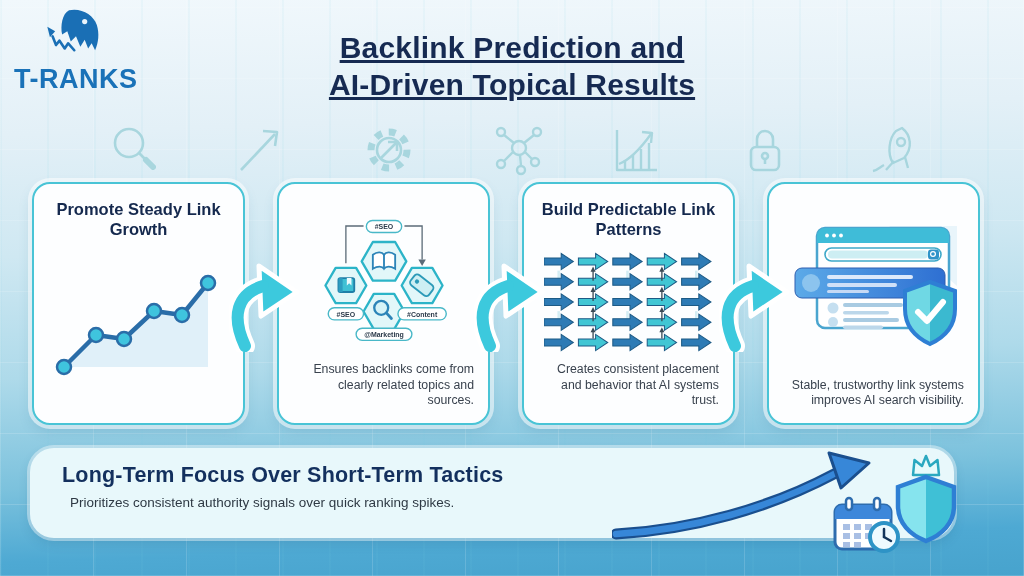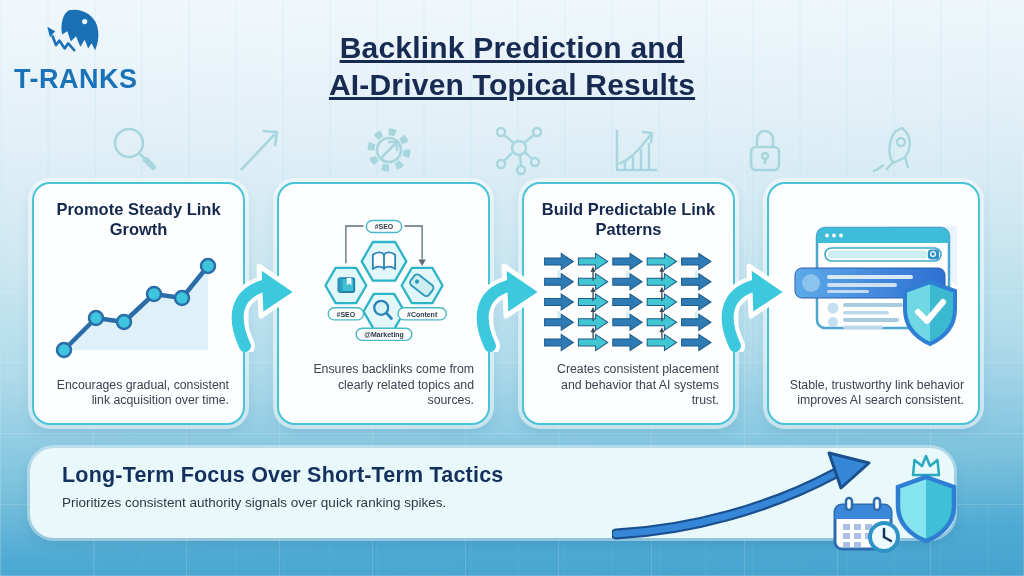--- a/index.html
+++ b/index.html
@@ -30,21 +30,21 @@
   .card-title{margin:2px 0 4px;font-size:16.5px;line-height:1.2;font-weight:700;color:#15294e;text-align:center;}
   .card-art{flex:1;display:flex;align-items:center;justify-content:center;width:100%;}
   .card-desc{margin:2px 0 2px;font-size:12.3px;line-height:1.28;font-weight:500;color:#39424e;text-align:right;padding:0 4px;}
   .swoosh{position:absolute;top:252px;width:72px;height:100px;z-index:5;}
   .banner{
     position:absolute;left:30px;top:448px;width:924px;height:90px;background:#e8f8fb;
     border-radius:24px;z-index:5;box-shadow:0 0 0 3px rgba(255,255,255,.4), 0 5px 12px rgba(30,90,130,.20);
     box-sizing:border-box;padding:15px 0 0 32px;
   }
   .banner-title{margin:0;font-size:21.5px;font-weight:800;color:#13305e;letter-spacing:.2px;}
-  .banner-sub{margin:7px 0 0;font-size:13.5px;font-weight:500;color:#2e3944;}
+  .banner-sub{margin:7px 8px 0;font-size:13.5px;font-weight:500;color:#2e3944;}
   .growth-arrow{position:absolute;left:612px;top:450px;width:268px;height:92px;z-index:6;}
   .calendar-icon{position:absolute;left:833px;top:496px;width:60px;height:56px;z-index:7;}
   .clock-icon{position:absolute;left:866px;top:519px;width:36px;height:36px;z-index:8;}
   .shield-crown-icon{position:absolute;left:893px;top:451px;width:68px;height:94px;z-index:7;}
   .pill-text{font-size:7.5px;font-weight:700;fill:#2b3a4a;}
 </style>
 </head>
 <body>
 
 <div class="stage">
@@ -138,21 +138,20 @@
         <g fill="#3fc4de" stroke="#2a6da8" stroke-width="2.5">
           <circle cx="10" cy="96" r="7"></circle>
             <circle cx="42" cy="64" r="7"></circle>
             <circle cx="70" cy="68" r="7"></circle>
           <circle cx="100" cy="40" r="7"></circle>
             <circle cx="128" cy="44" r="7"></circle>
             <circle cx="154" cy="12" r="7"></circle>
         </g>
       </svg>
     </div>
-    <p class="card-desc">Encourages gradual, consistent link acquisition over time.</p>
   </div>
 
   <div class="card" style="left:277px">
     <div class="card-art">
       <svg width="172" height="132" viewBox="0 0 170 142">
         <g fill="none" stroke="#5b6b78" stroke-width="1.4">
           <path d="M63,14 H44 V54"></path>
           <path d="M107,14 H126 V50"></path>
         </g>
         <polygon points="122,50 130,50 126,57" fill="#5b6b78"></polygon>
@@ -313,21 +312,21 @@
         <circle cx="44" cy="96" r="5" fill="#c5dff0"></circle>
         <rect x="54" y="92" width="56" height="4" rx="2" fill="#a9cbe2"></rect>
         <rect x="54" y="99.5" width="40" height="3.5" rx="1.75" fill="#bcd7ea"></rect>
 
         <g transform="translate(116,56)">
           <path d="M25,0 L50,9 V27 C50,45 38,56 25,62 C12,56 0,45 0,27 V9 Z" fill="url(#shGradSm)" stroke="#2e7fd4" stroke-width="4"></path>
           <polyline points="13,30 22,39 38,20" fill="none" stroke="#ffffff" stroke-width="6" stroke-linecap="round" stroke-linejoin="round"></polyline>
         </g>
       </svg>
     </div>
-    <p class="card-desc">Stable, trustworthy link behavior improves AI search consistent.</p>
+    <p class="card-desc">Stable, trustworthy link systems improves AI search visibility.</p>
   </div>
 
   <svg class="swoosh" style="left:229px" viewBox="0 0 72 100">
     <path d="M16,94 C2,64 8,42 34,34" fill="none" stroke="#ffffff" stroke-width="20" stroke-linecap="round"></path>
     <polygon points="30,14 68,40 32,64" fill="#3cc9dd" stroke="#ffffff" stroke-width="5" stroke-linejoin="round"></polygon>
     <path d="M16,94 C2,64 8,42 34,34" fill="none" stroke="#3cc9dd" stroke-width="12" stroke-linecap="round"></path>
   </svg>
   <svg class="swoosh" style="left:474px" viewBox="0 0 72 100">
     <path d="M16,94 C2,64 8,42 34,34" fill="none" stroke="#ffffff" stroke-width="20" stroke-linecap="round"></path>
     <polygon points="30,14 68,40 32,64" fill="#3cc9dd" stroke="#ffffff" stroke-width="5" stroke-linejoin="round"></polygon>

